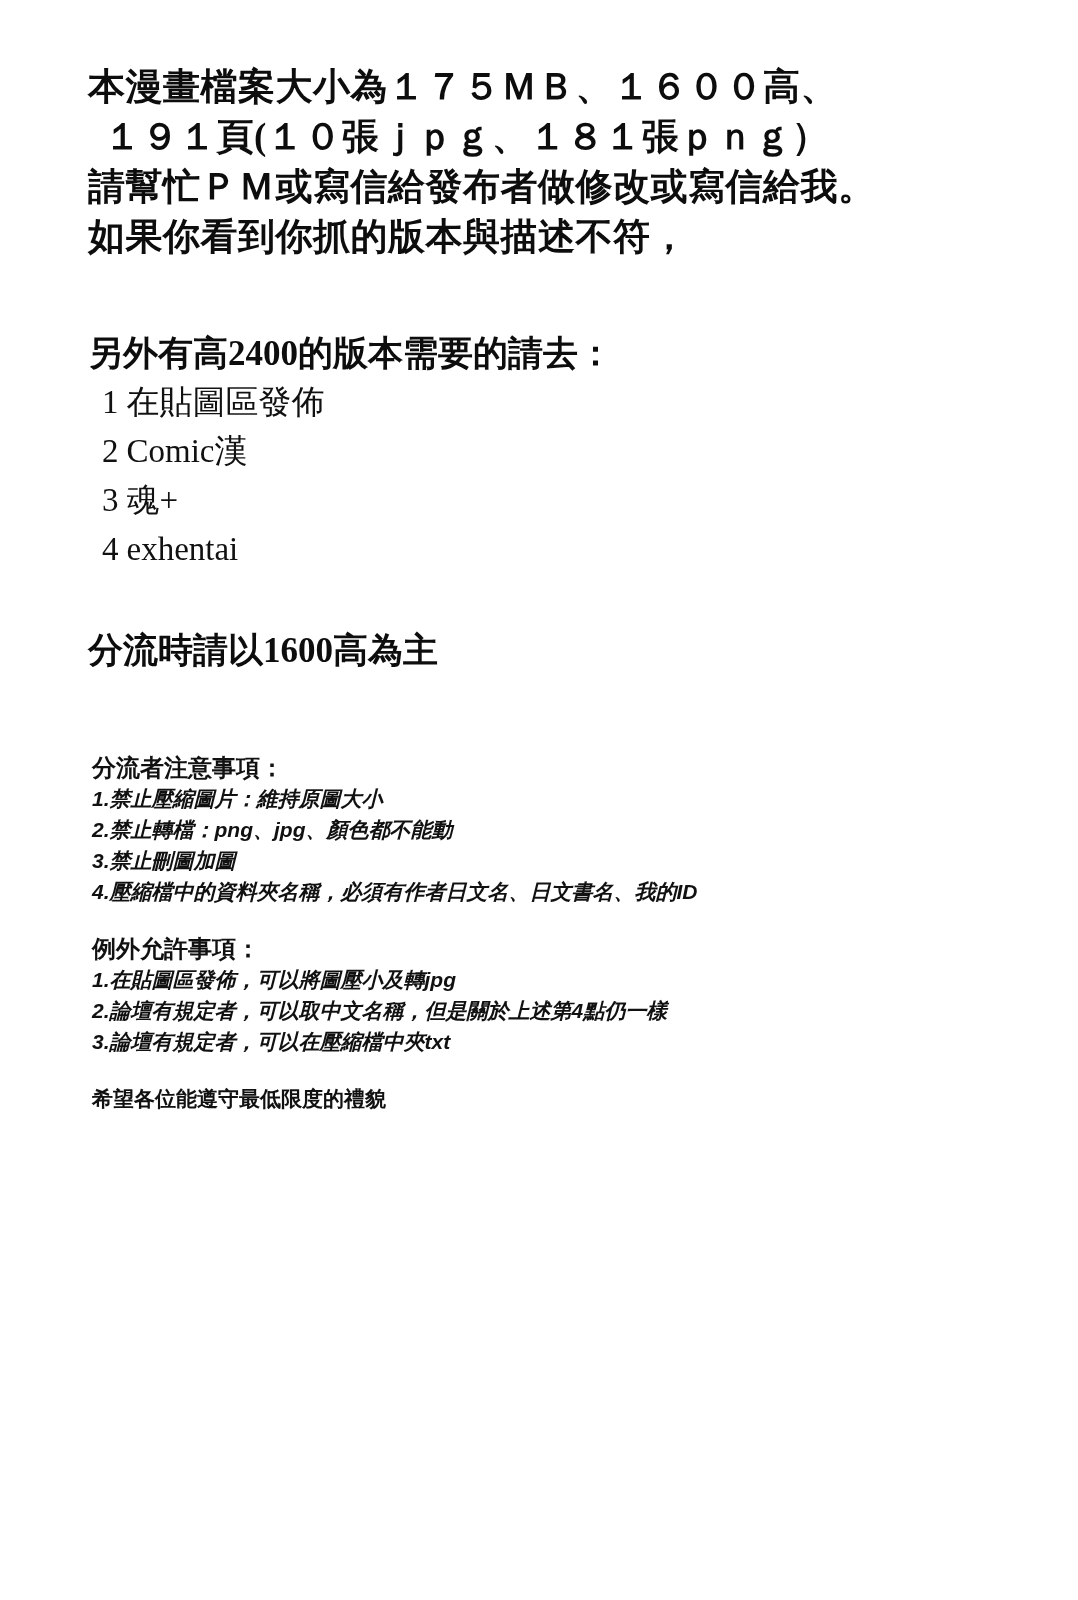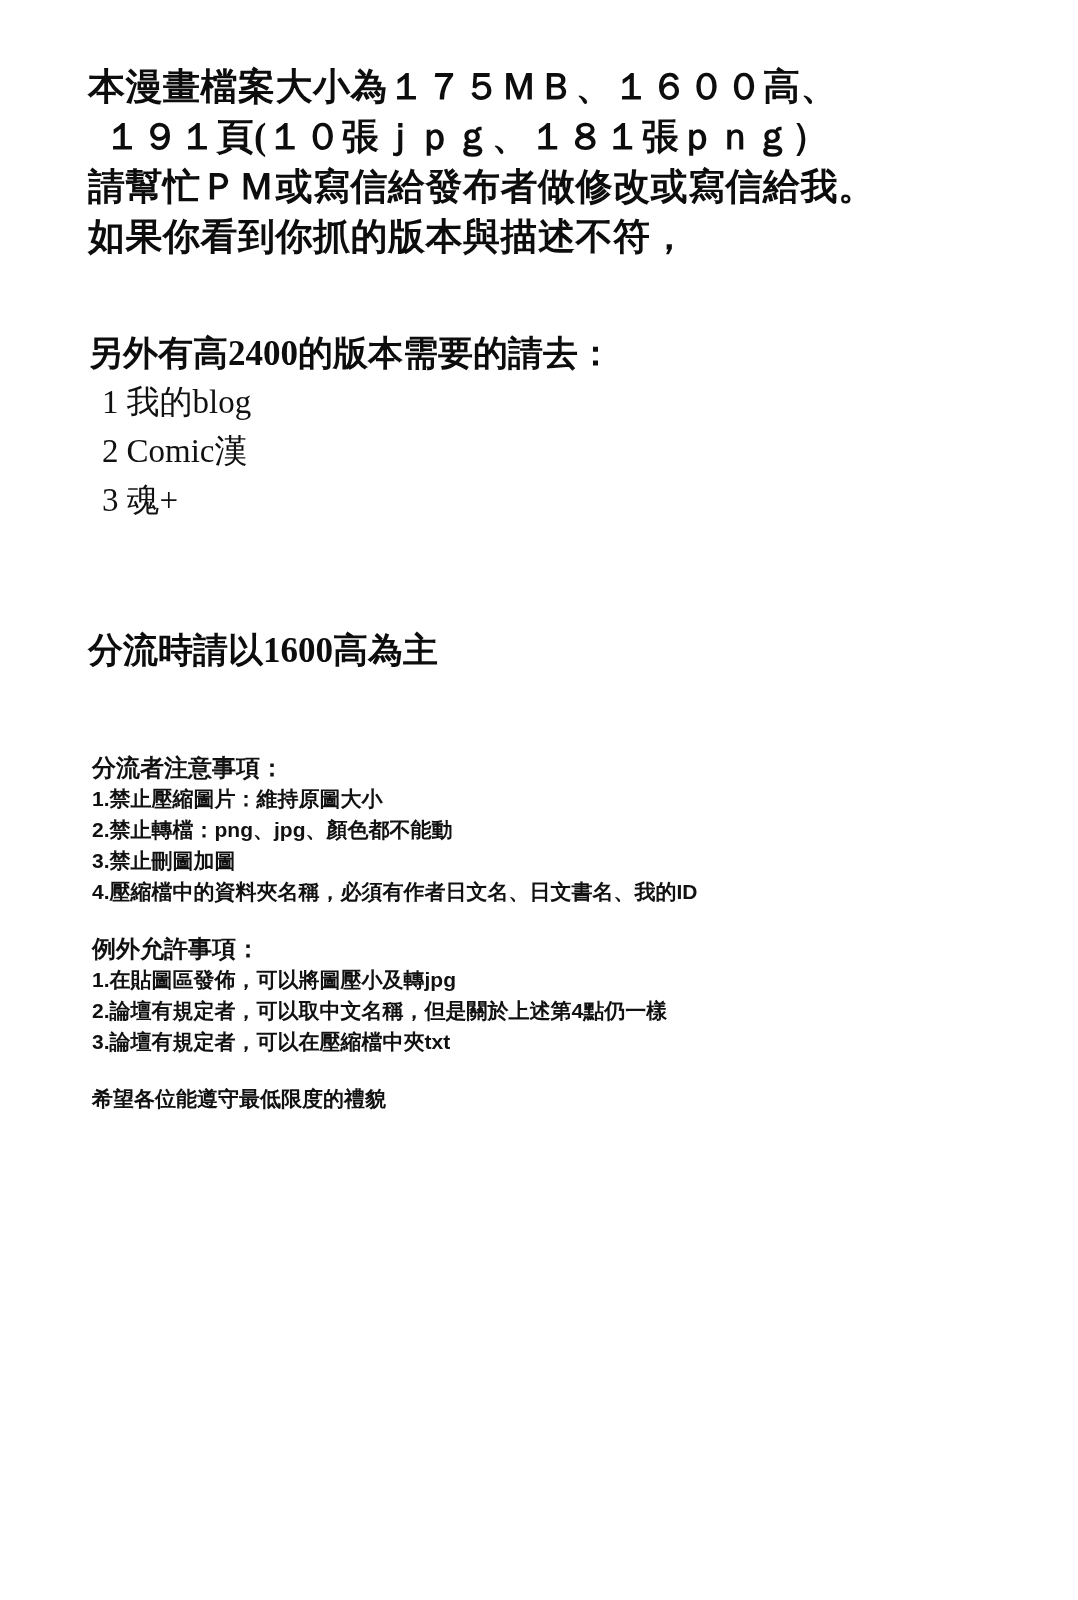--- a/index.html
+++ b/index.html
@@ -101,20 +101,21 @@
     font-weight: 700;
     color: #111111;
     white-space: nowrap;
   }
   .rules-line {
     font-size: 21px;
     line-height: 31px;
     font-weight: 700;
     color: #111111;
     white-space: nowrap;
+    font-style: italic;
   }
   .closing {
     font-family: "Liberation Sans", "DejaVu Sans", sans-serif;
     font-size: 21px;
     line-height: 31px;
     font-weight: 700;
     color: #111111;
     white-space: nowrap;
     margin-top: 12px;
   }
@@ -127,27 +128,30 @@
   <div class="intro">
     <div class="intro-line">本漫畫檔案大小為１７５ＭＢ、１６００高、</div>
     <div class="intro-line indent">１９１頁(１０張ｊｐｇ、１８１張ｐｎｇ）</div>
     <div class="intro-line">請幫忙ＰＭ或寫信給發布者做修改或寫信給我。</div>
     <div class="intro-line">如果你看到你抓的版本與描述不符，</div>
   </div>
 
   <div class="alt-block">
     <div class="alt-heading">另外有高2400的版本需要的請去：</div>
     <div class="alt-item">
-      <span class="num">1</span><span>我的blog</span>
+      <span class="num">1</span><span>在貼圖區發佈</span>
     </div>
     <div class="alt-item">
       <span class="num">2</span><span>Comic漢</span>
     </div>
     <div class="alt-item">
       <span class="num">3</span><span>魂+</span>
+    </div>
+    <div class="alt-item">
+      <span class="num">4</span><span>exhentai</span>
     </div>
   </div>
 
   <div class="emphasis">分流時請以1600高為主</div>
 
   <div class="rules">
 
     <div class="rules-section">
       <div class="rules-title">分流者注意事項：</div>
       <div class="rules-line">1.禁止壓縮圖片：維持原圖大小</div>

